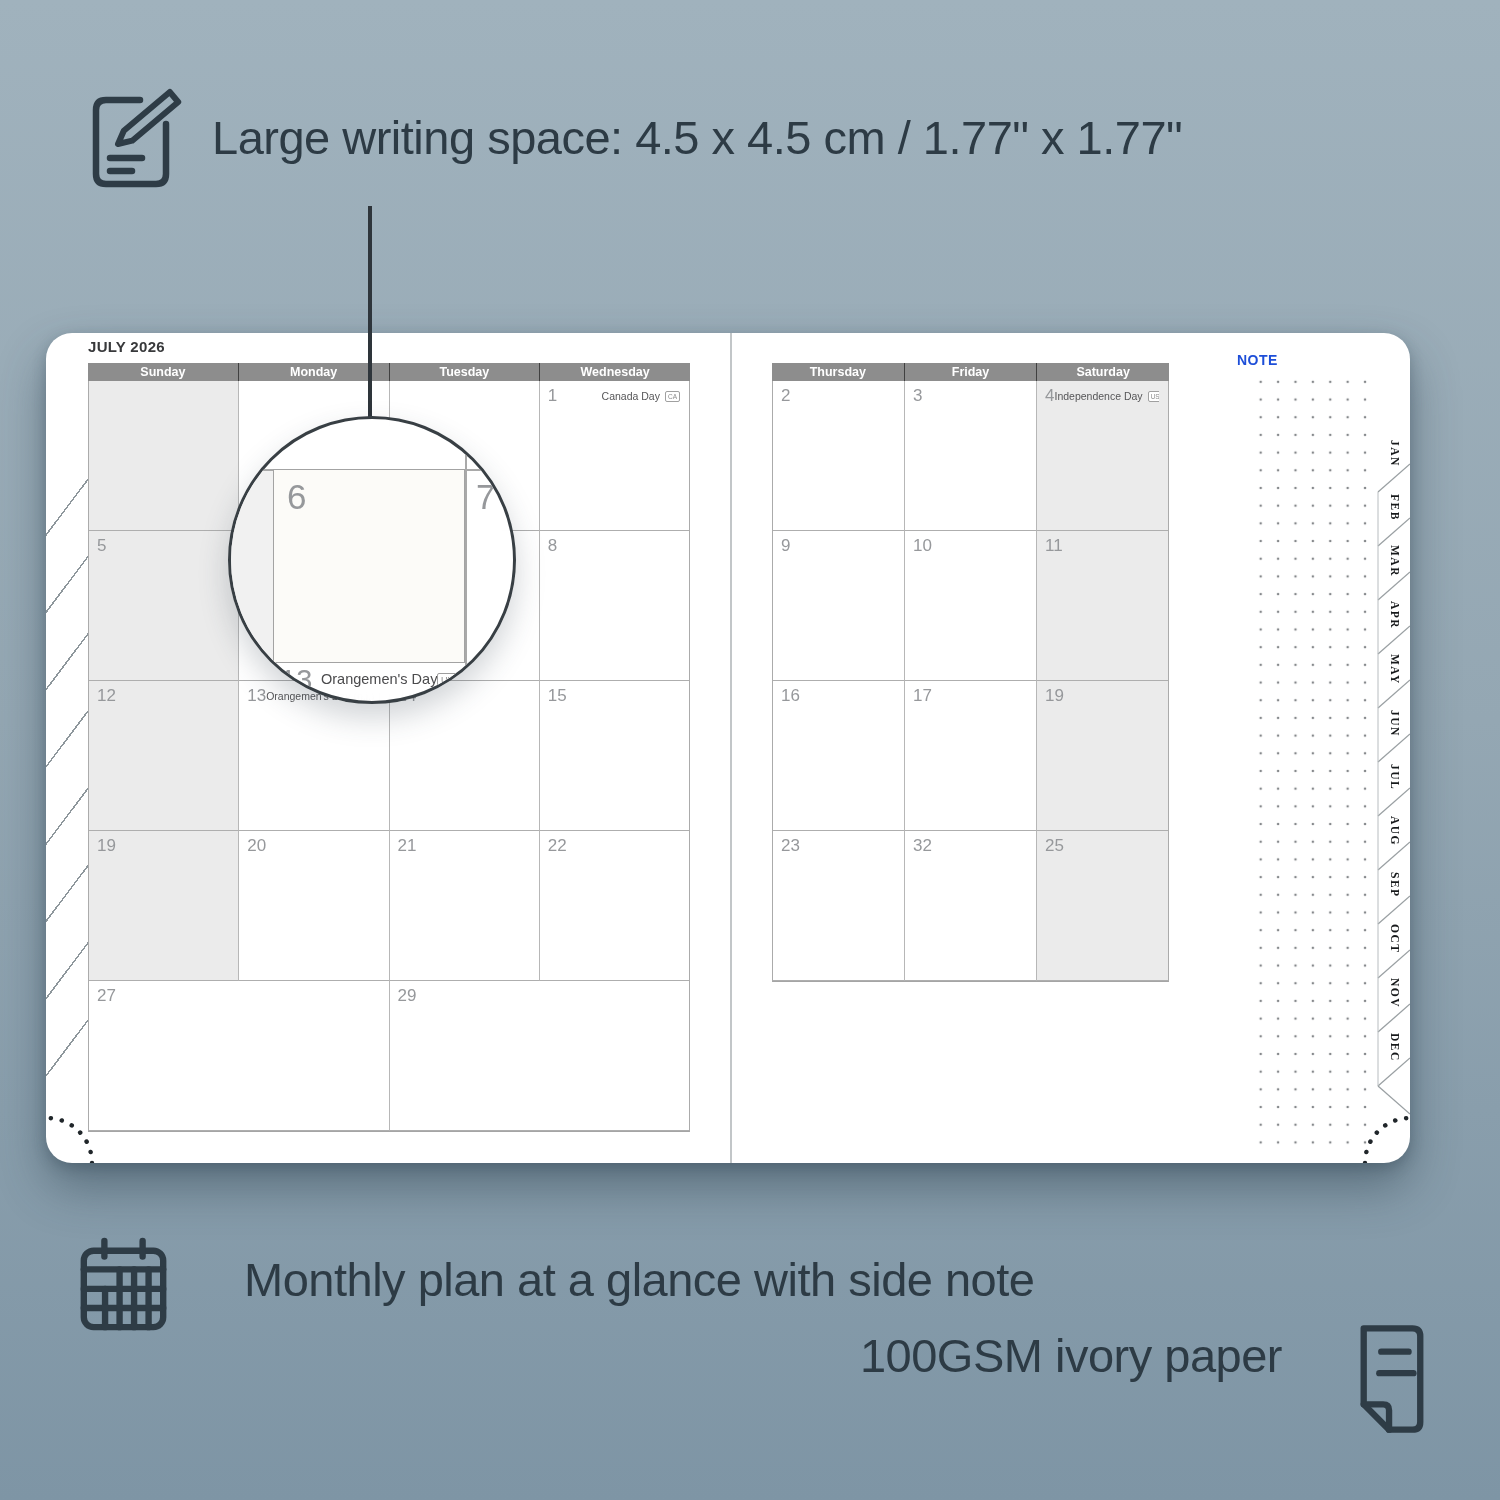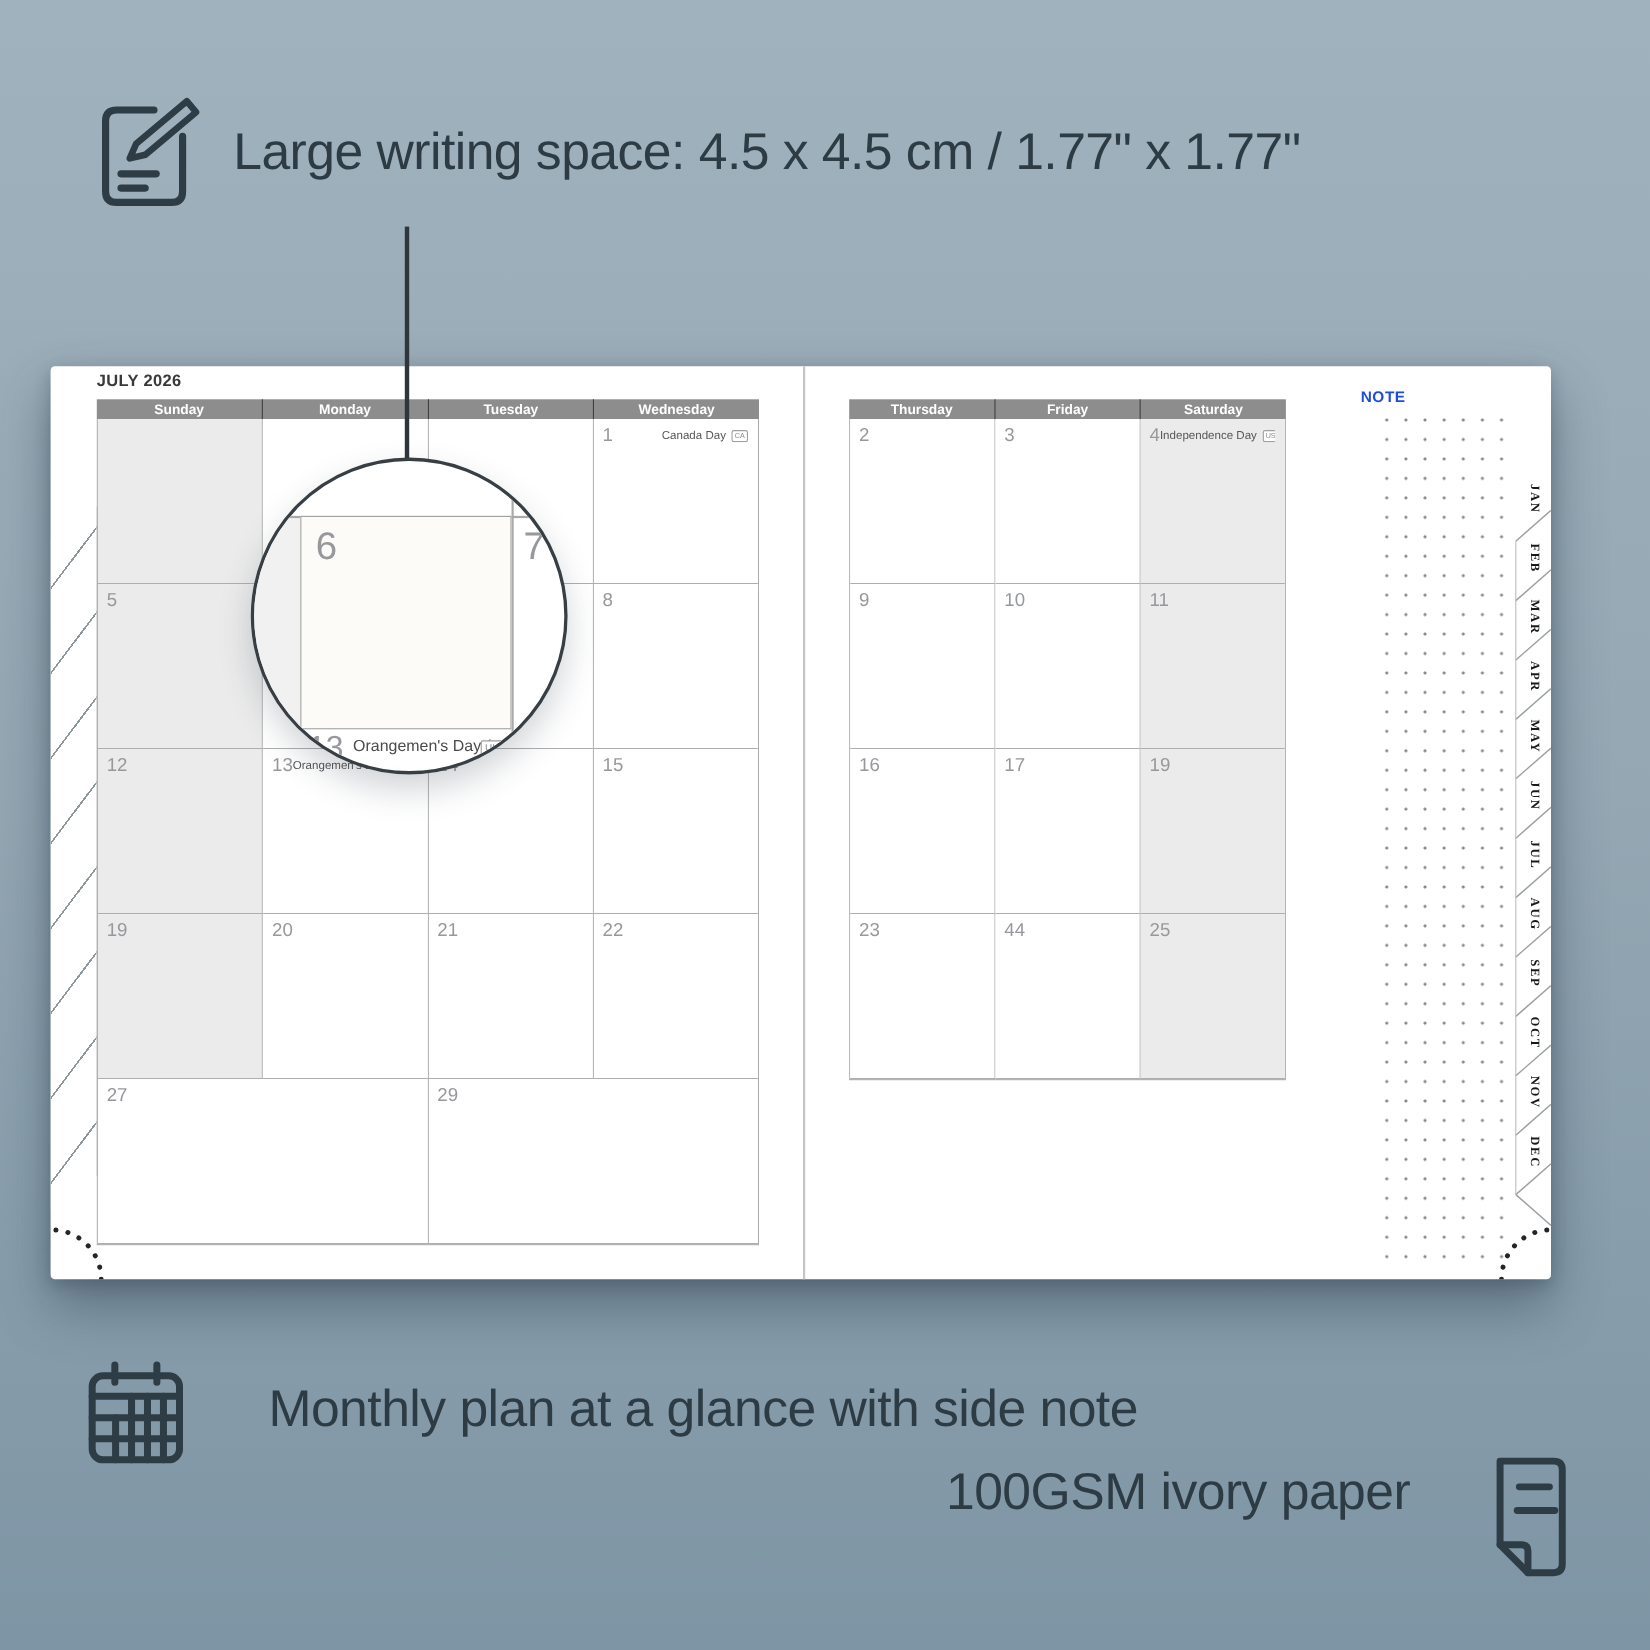--- a/index.html
+++ b/index.html
@@ -12,21 +12,21 @@
   .feature-text{
     position:absolute;color:#2d3b45;font-size:47px;letter-spacing:-0.5px;
     white-space:nowrap;line-height:1.1;margin-left:16px;
   }
   .icon-stroke{fill:none;stroke:#2e3c46;stroke-width:6.5;stroke-linecap:round;stroke-linejoin:round}
   
   .pointer-line{position:absolute;left:368px;top:206px;width:3.5px;height:212px;background:#2e353b;z-index:5}
   
   .page{
     position:absolute;left:46px;top:333px;width:1364px;height:830px;
-    background:#ffffff;border-radius:4px;z-index:2;
+    background:#ffffff;border-radius:26px;z-index:2;
     box-shadow:0 24px 48px rgba(38,58,72,0.45),0 5px 14px rgba(38,58,72,0.28);
   }
   .page-title{position:absolute;left:42px;top:5px;font-size:15px;font-weight:bold;color:#38393b;letter-spacing:0.3px}
   .grid{position:absolute;top:30px}
   .cal-header{display:flex;height:18px;background:#8d8d8d}
   .hcell{flex:1;color:#ffffff;font-size:12.5px;font-weight:bold;text-align:center;line-height:19px;border-right:1px solid #404040}
   .hcell:last-child{border-right:none}
   .cal-row{display:flex;height:150px;border-left:1px solid #ababab;border-right:1px solid #ababab}
   .cal-row:last-child{border-bottom:1px solid #a5a5a5}
   .cal-cell{
@@ -223,21 +223,21 @@
         </div>
         <div class="cal-cell shaded">
           <span class="day-num">19</span>
         </div>
       </div>
       <div class="cal-row">
         <div class="cal-cell">
           <span class="day-num">23</span>
         </div>
         <div class="cal-cell">
-          <span class="day-num">44</span>
+          <span class="day-num">32</span>
         </div>
         <div class="cal-cell shaded">
           <span class="day-num">25</span>
         </div>
       </div>
     </div>
 
   <div class="note-label">NOTE</div>
   <div class="note-dots"></div>
 

